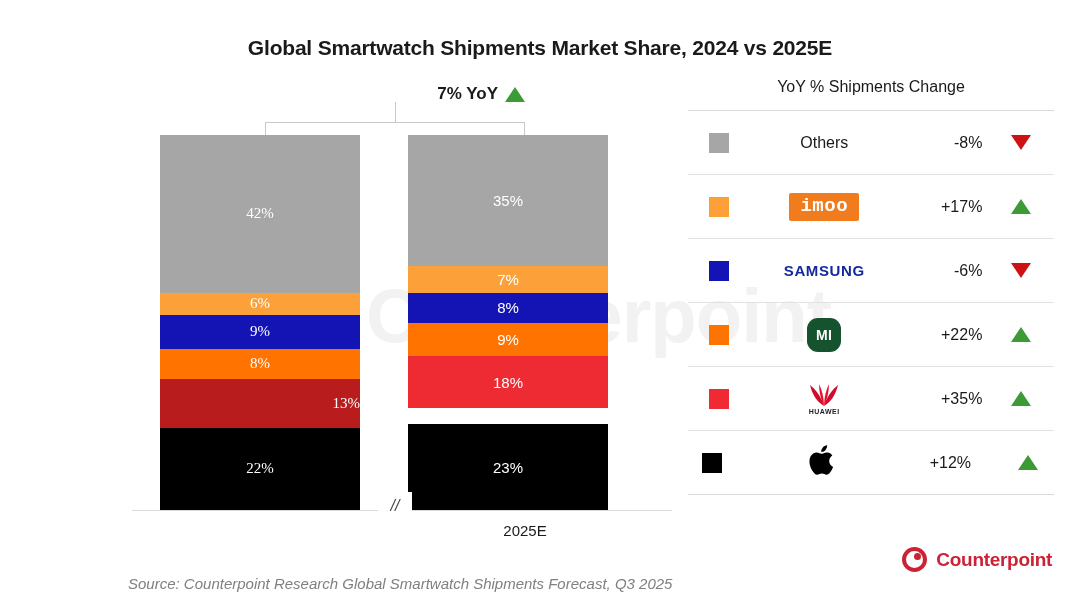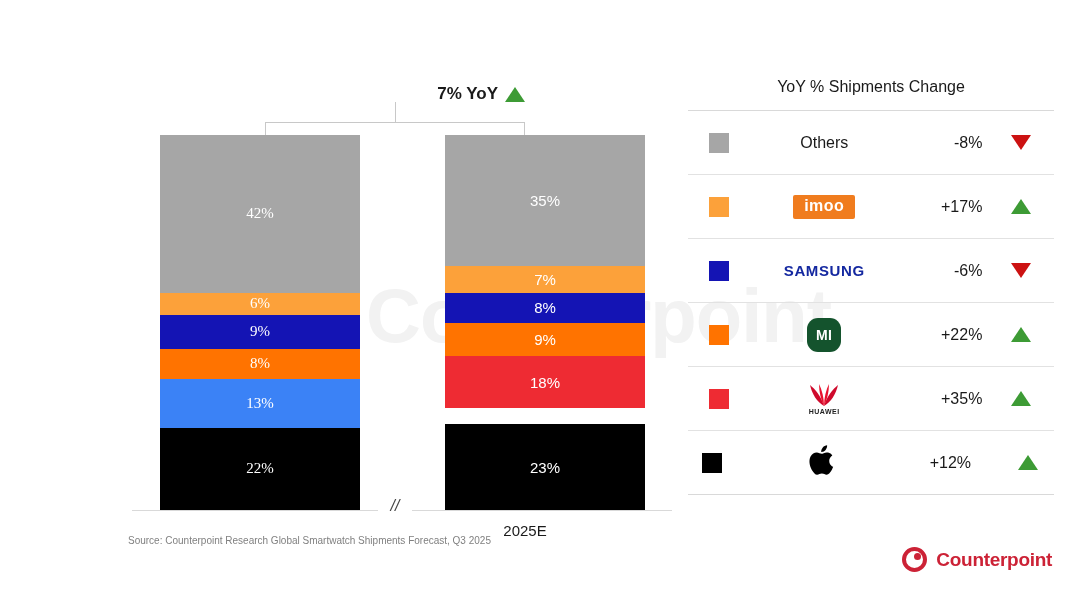--- a/index.html
+++ b/index.html
@@ -49,42 +49,42 @@
   .bracket{position:absolute;left:265px;top:112px;width:260px;height:24px;}
   .bracket .h{position:absolute;left:0;top:10px;width:100%;height:1px;background:#c8c8c8;}
   .bracket .lv{position:absolute;left:0;top:10px;width:1px;height:14px;background:#c8c8c8;}
   .bracket .rv{position:absolute;right:0;top:10px;width:1px;height:14px;background:#c8c8c8;}
   .bracket .stem{position:absolute;left:50%;top:-10px;width:1px;height:20px;background:#c8c8c8;}
 
   
   .plot{position:absolute;left:0;top:0;width:680px;height:608px;}
   .bar{position:absolute;width:200px;bottom:None;}
   .bar-2024{left:160px;font-family:Liberation Serif, serif;}
-  .bar-2025{left:445px;}
+  .bar-2025{left:408px;}
   .seg{
     width:100%;display:flex;align-items:center;justify-content:center;
     color:#ffffff;font-size:15px;font-weight:400;box-sizing:border-box;
   }
   .axis-line{position:absolute;left:132px;top:510px;width:540px;height:1px;background:#d9d9d9;}
   .axis-break{
     position:absolute;left:378px;top:492px;width:34px;height:28px;
     background:#ffffff;display:flex;align-items:center;justify-content:center;
     font-size:16px;color:#444;font-style:italic;
   }
   .xlabel{
     position:absolute;top:522px;width:200px;text-align:center;
     font-size:15px;color:#1a1a1a;
   }
   .xlabel-2024{left:160px;}
   .xlabel-2025{left:425px;}
 
   
   .source{
-    position:absolute;left:128px;top:535px;
-    font-size:10px;color:#808080;
+    position:absolute;left:128px;top:575px;
+    font-size:15px;font-style:italic;color:#808080;
   }
 
   
   .cp-logo{
     position:absolute;right:28px;top:547px;
     display:flex;align-items:center;gap:9px;
   }
   .cp-mark{
     width:25px;height:25px;border-radius:50%;
     border:4px solid #cc2236;box-sizing:border-box;position:relative;
@@ -114,22 +114,22 @@
     font-size:16px;color:#1a1a1a;
   }
   .pct-cell{
     width:84px;text-align:right;font-size:16px;color:#1a1a1a;
     padding-right:6px;
   }
   .arrow-cell{width:66px;display:flex;justify-content:center;}
 
   
   .imoo-logo{
-    background:#F07C1E;color:#fff;font-size:16px;font-weight:700;
-    padding:2px 11px 4px;border-radius:2px;letter-spacing:0.5px;
+    background:#F07C1E;color:#fff;font-size:19px;font-weight:700;
+    padding:2px 11px 4px;border-radius:2px;letter-spacing:0.5px;font-family:Liberation Mono, monospace;
   }
   .samsung-logo{
     color:#1428A0;font-size:15px;font-weight:700;letter-spacing:0.6px;
   }
   .mi-logo{
     width:34px;height:34px;border-radius:11px;background:#14532d;
     color:#fff;font-size:14px;font-weight:700;
     display:flex;align-items:center;justify-content:center;letter-spacing:0.5px;
   }
   .huawei-logo{display:flex;flex-direction:column;align-items:center;gap:1px;}
@@ -138,20 +138,21 @@
 </style>
 </head>
 <body>
 
 <div id="canvas">
 
   <div class="watermark">
     <span class="wm-dot"></span><span>Counterpoint</span>
   </div>
 
+  <div class="title">Global Smartwatch Shipments Market Share, 2024 vs 2025E</div>
 
   <div class="yoy-callout">
     <span>7% YoY</span>
     <span class="tri-up"></span>
   </div>
 
   <div class="bracket">
     <div class="h"></div>
     <div class="lv"></div>
     <div class="rv"></div>
@@ -165,21 +166,21 @@
         </div>
         <div class="seg" style="height: 22.5px; background: rgb(252, 161, 58);">
           <span>6%</span>
         </div>
         <div class="seg" style="height: 33.75px; background: rgb(20, 20, 180);">
           <span>9%</span>
         </div>
         <div class="seg" style="height: 30px; background: rgb(255, 115, 0);">
           <span>8%</span>
         </div>
-        <div class="seg" style="height: 48.75px; background: #3b82f6;">
+        <div class="seg" style="height: 48.75px; background: #b91c1c; justify-content: flex-end;">
           <span>13%</span>
         </div>
         <div class="seg" style="height: 82.5px; background: rgb(0, 0, 0);">
           <span>22%</span>
         </div>
       </div>
     <div class="bar bar-2025" id="bar1" style="top: 135px; height: 375px;">
         <div class="seg" style="height: 131.25px; background: rgb(166, 166, 166);">
           <span>35%</span>
         </div>

